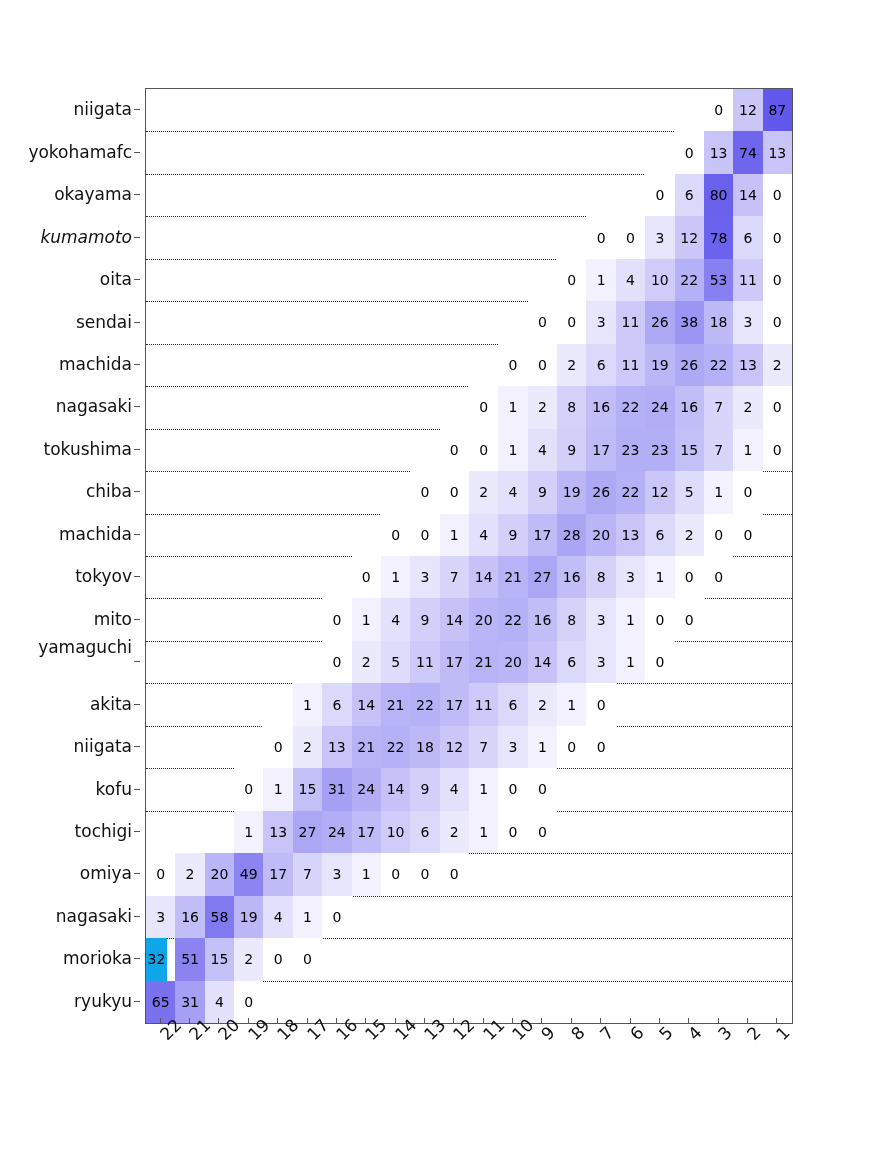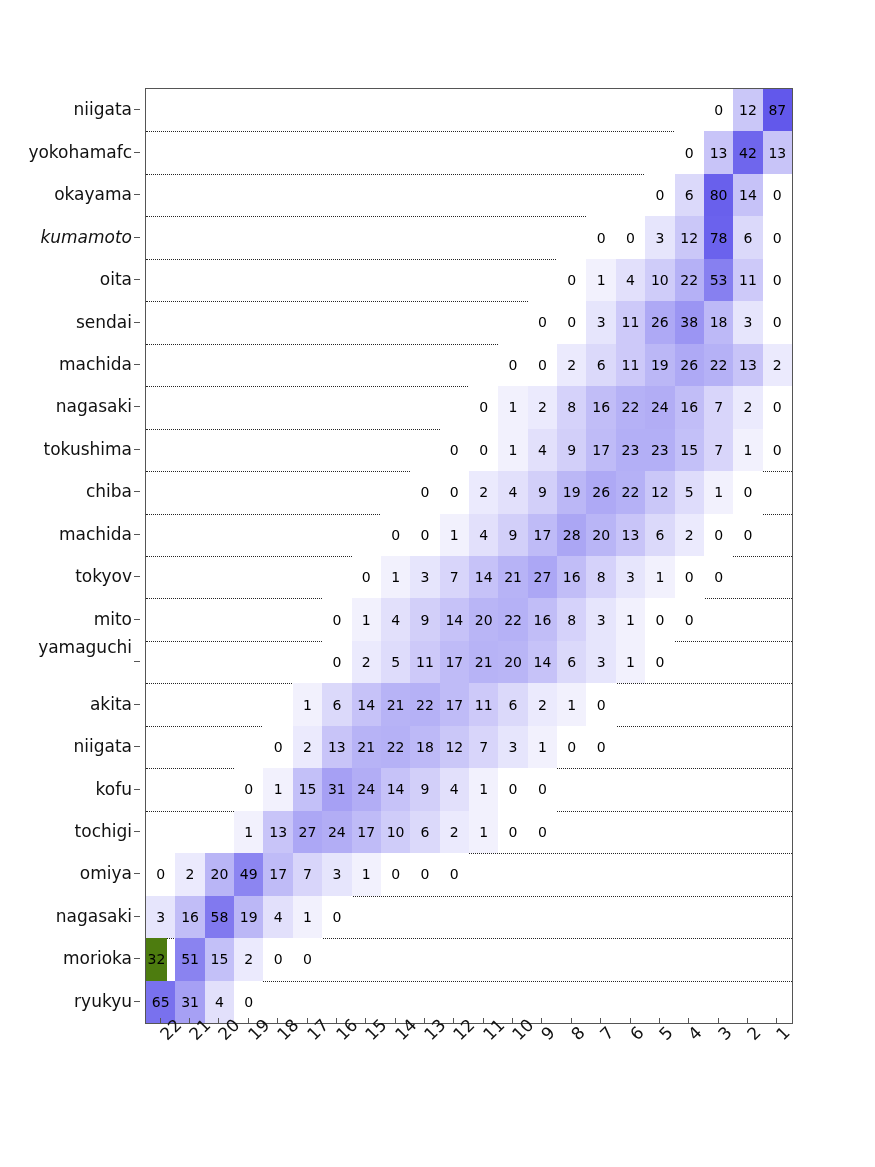--- a/index.html
+++ b/index.html
@@ -192,21 +192,21 @@
         <div class="hline" style="top: 806.636px;"></div>
         <div class="hline" style="top: 849.091px;"></div>
         <div class="hline" style="top: 891.545px;"></div>
       </div>
     <div id="cells">
         <div class="cell" title="niigata / 3: 0" style="left: 557.909px; top: 0px; width: 29.3636px; height: 42.4545px; background: rgb(255, 255, 255);">0</div>
         <div class="cell" title="niigata / 2: 12" style="left: 587.273px; top: 0px; width: 29.3636px; height: 42.4545px; background: rgb(202, 199, 248);">12</div>
         <div class="cell" title="niigata / 1: 87" style="left: 616.636px; top: 0px; width: 29.3636px; height: 42.4545px; background: rgb(98, 88, 235);">87</div>
         <div class="cell" title="yokohamafc / 4: 0" style="left: 528.545px; top: 42.4545px; width: 29.3636px; height: 42.4545px; background: rgb(255, 255, 255);">0</div>
         <div class="cell" title="yokohamafc / 3: 13" style="left: 557.909px; top: 42.4545px; width: 29.3636px; height: 42.4545px; background: rgb(200, 196, 248);">13</div>
-        <div class="cell" title="yokohamafc / 2: 74" style="left: 587.273px; top: 42.4545px; width: 29.3636px; height: 42.4545px; background: rgb(111, 102, 237);">42</div>
+        <div class="cell" title="yokohamafc / 2: 74" style="left: 587.273px; top: 42.4545px; width: 29.3636px; height: 42.4545px; background: rgb(111, 102, 237);">74</div>
         <div class="cell" title="yokohamafc / 1: 13" style="left: 616.636px; top: 42.4545px; width: 29.3636px; height: 42.4545px; background: rgb(200, 196, 248);">13</div>
         <div class="cell" title="okayama / 5: 0" style="left: 499.182px; top: 84.9091px; width: 29.3636px; height: 42.4545px; background: rgb(255, 255, 255);">0</div>
         <div class="cell" title="okayama / 4: 6" style="left: 528.545px; top: 84.9091px; width: 29.3636px; height: 42.4545px; background: rgb(219, 217, 250);">6</div>
         <div class="cell" title="okayama / 3: 80" style="left: 557.909px; top: 84.9091px; width: 29.3636px; height: 42.4545px; background: rgb(105, 96, 236);">80</div>
         <div class="cell" title="okayama / 2: 14" style="left: 587.273px; top: 84.9091px; width: 29.3636px; height: 42.4545px; background: rgb(198, 194, 248);">14</div>
         <div class="cell" title="okayama / 1: 0" style="left: 616.636px; top: 84.9091px; width: 29.3636px; height: 42.4545px; background: rgb(255, 255, 255);">0</div>
         <div class="cell" title="kumamoto / 7: 0" style="left: 440.455px; top: 127.364px; width: 29.3636px; height: 42.4545px; background: rgb(255, 255, 255);">0</div>
         <div class="cell" title="kumamoto / 6: 0" style="left: 469.818px; top: 127.364px; width: 29.3636px; height: 42.4545px; background: rgb(255, 255, 255);">0</div>
         <div class="cell" title="kumamoto / 5: 3" style="left: 499.182px; top: 127.364px; width: 29.3636px; height: 42.4545px; background: rgb(230, 229, 252);">3</div>
         <div class="cell" title="kumamoto / 4: 12" style="left: 528.545px; top: 127.364px; width: 29.3636px; height: 42.4545px; background: rgb(202, 199, 248);">12</div>
@@ -382,21 +382,21 @@
         <div class="cell" title="omiya / 14: 0" style="left: 234.909px; top: 764.182px; width: 29.3636px; height: 42.4545px; background: rgb(255, 255, 255);">0</div>
         <div class="cell" title="omiya / 13: 0" style="left: 264.273px; top: 764.182px; width: 29.3636px; height: 42.4545px; background: rgb(255, 255, 255);">0</div>
         <div class="cell" title="omiya / 12: 0" style="left: 293.636px; top: 764.182px; width: 29.3636px; height: 42.4545px; background: rgb(255, 255, 255);">0</div>
         <div class="cell" title="kusatsu / 22: 3" style="left: 0px; top: 806.636px; width: 29.3636px; height: 42.4545px; background: rgb(230, 229, 252);">3</div>
         <div class="cell" title="kusatsu / 21: 16" style="left: 29.3636px; top: 806.636px; width: 29.3636px; height: 42.4545px; background: rgb(193, 189, 247);">16</div>
         <div class="cell" title="kusatsu / 20: 58" style="left: 58.7273px; top: 806.636px; width: 29.3636px; height: 42.4545px; background: rgb(129, 121, 239);">58</div>
         <div class="cell" title="kusatsu / 19: 19" style="left: 88.0909px; top: 806.636px; width: 29.3636px; height: 42.4545px; background: rgb(187, 183, 246);">19</div>
         <div class="cell" title="kusatsu / 18: 4" style="left: 117.455px; top: 806.636px; width: 29.3636px; height: 42.4545px; background: rgb(226, 224, 251);">4</div>
         <div class="cell" title="kusatsu / 17: 1" style="left: 146.818px; top: 806.636px; width: 29.3636px; height: 42.4545px; background: rgb(242, 241, 253);">1</div>
         <div class="cell" title="kusatsu / 16: 0" style="left: 176.182px; top: 806.636px; width: 29.3636px; height: 42.4545px; background: rgb(255, 255, 255);">0</div>
-        <div class="cell" title="morioka / 22: 32" style="left: 0px; top: 849.091px; width: 21px; height: 42.4545px; background: #4d7c0f;">32</div>
+        <div class="cell" title="morioka / 22: 32" style="left: 0px; top: 849.091px; width: 21px; height: 42.4545px; background: #0ea5e9;">32</div>
         <div class="cell" title="morioka / 21: 51" style="left: 29.3636px; top: 849.091px; width: 29.3636px; height: 42.4545px; background: rgb(138, 131, 240);">51</div>
         <div class="cell" title="morioka / 20: 15" style="left: 58.7273px; top: 849.091px; width: 29.3636px; height: 42.4545px; background: rgb(195, 192, 248);">15</div>
         <div class="cell" title="morioka / 19: 2" style="left: 88.0909px; top: 849.091px; width: 29.3636px; height: 42.4545px; background: rgb(235, 234, 253);">2</div>
         <div class="cell" title="morioka / 18: 0" style="left: 117.455px; top: 849.091px; width: 29.3636px; height: 42.4545px; background: rgb(255, 255, 255);">0</div>
         <div class="cell" title="morioka / 17: 0" style="left: 146.818px; top: 849.091px; width: 29.3636px; height: 42.4545px; background: rgb(255, 255, 255);">0</div>
         <div class="cell" title="ryukyu / 22: 65" style="left: 0px; top: 891.545px; width: 29.3636px; height: 42.4545px; background: rgb(121, 113, 238);">65</div>
         <div class="cell" title="ryukyu / 21: 31" style="left: 29.3636px; top: 891.545px; width: 29.3636px; height: 42.4545px; background: rgb(166, 160, 244);">31</div>
         <div class="cell" title="ryukyu / 20: 4" style="left: 58.7273px; top: 891.545px; width: 29.3636px; height: 42.4545px; background: rgb(226, 224, 251);">4</div>
         <div class="cell" title="ryukyu / 19: 0" style="left: 88.0909px; top: 891.545px; width: 29.3636px; height: 42.4545px; background: rgb(255, 255, 255);">0</div>
       </div>

